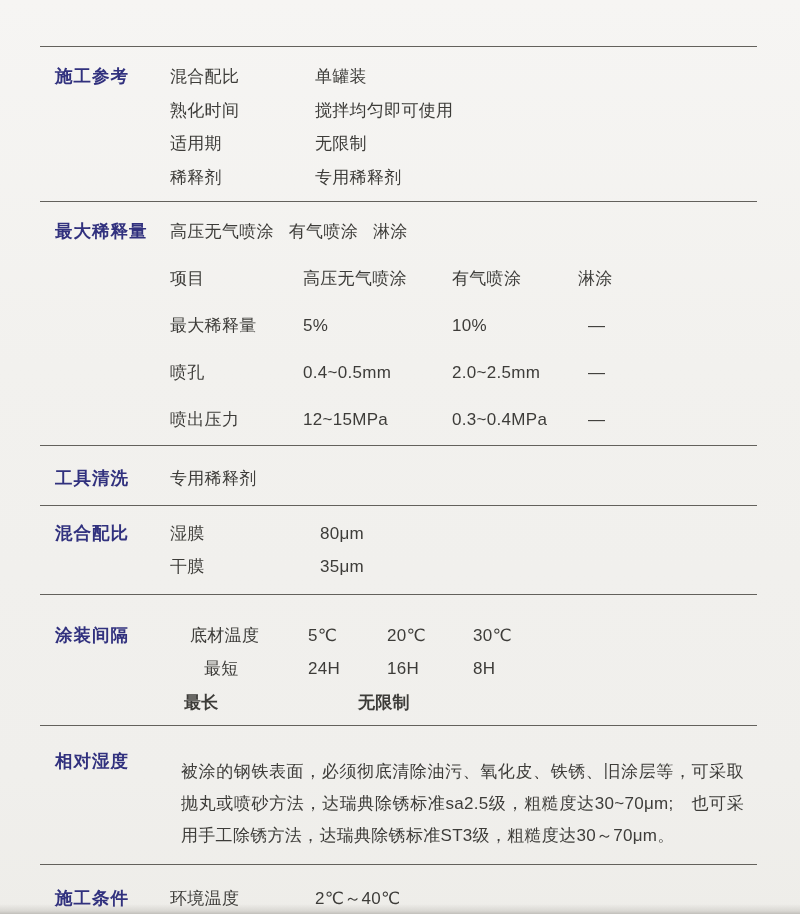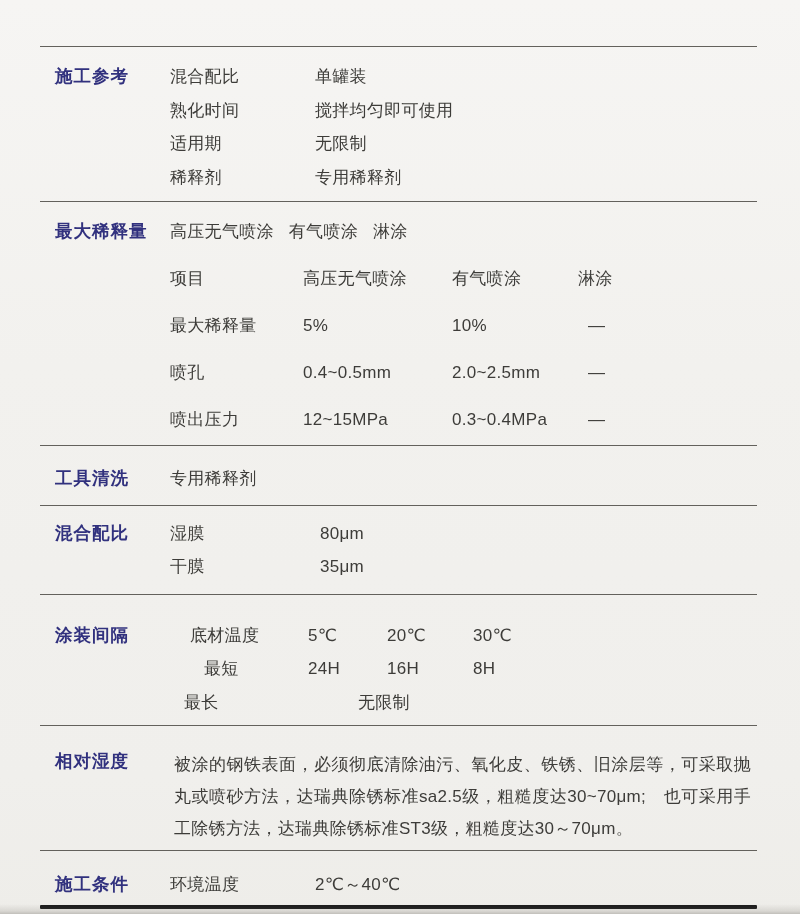--- a/index.html
+++ b/index.html
@@ -58,25 +58,25 @@
   .sec7{padding:17px 0 3px;}
   
   .method-intro{display:flex;gap:15px;}
   .mtable{display:grid;grid-template-columns:133px 149px 126px auto;}
   .mtable .cell{line-height:31px;margin-top:16px;}
   .dash-cell{padding-left:10px;}
   
   .itable{display:grid;grid-template-columns:118px 79px 86px auto;}
   .itable .cell{line-height:33.5px;margin-left:20px;}
   .indent{padding-left:14px;box-sizing:border-box;}
-  .max-row{display:flex;line-height:33.5px;}
+  .max-row{display:flex;line-height:33.5px;font-weight:bold;}
   .max-row .max-label{width:118px;flex-shrink:0;}
   .max-row .max-value{margin-left:70px;}
   
-  .surface-text{margin:4px;text-align:justify;padding-right:2px;}
+  .surface-text{margin:11px;text-align:justify;padding-right:2px;}
 </style>
 </head>
 <body>
 
 <div class="page">
   <div class="content">
 
     <hr class="rule rule-top">
 
     <section class="sec sec1 lh33">

